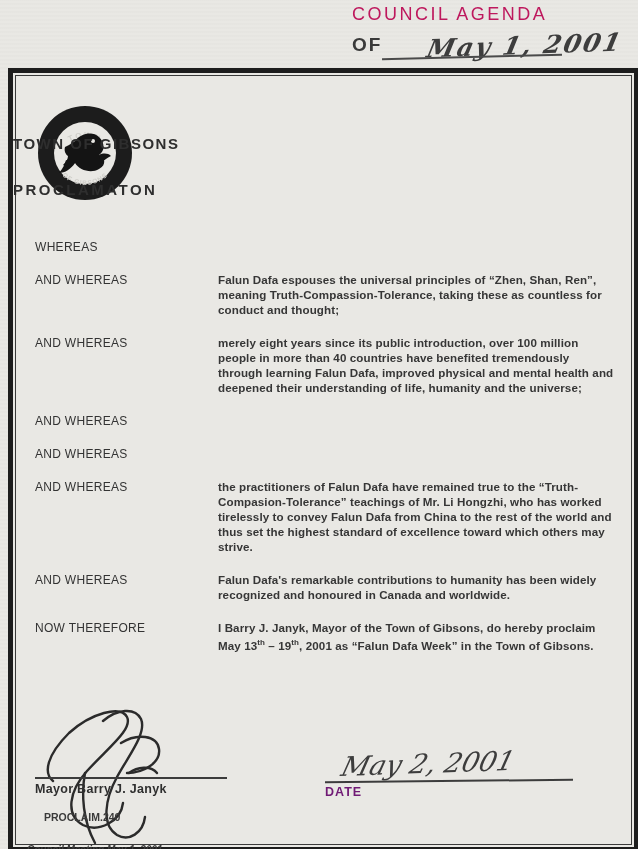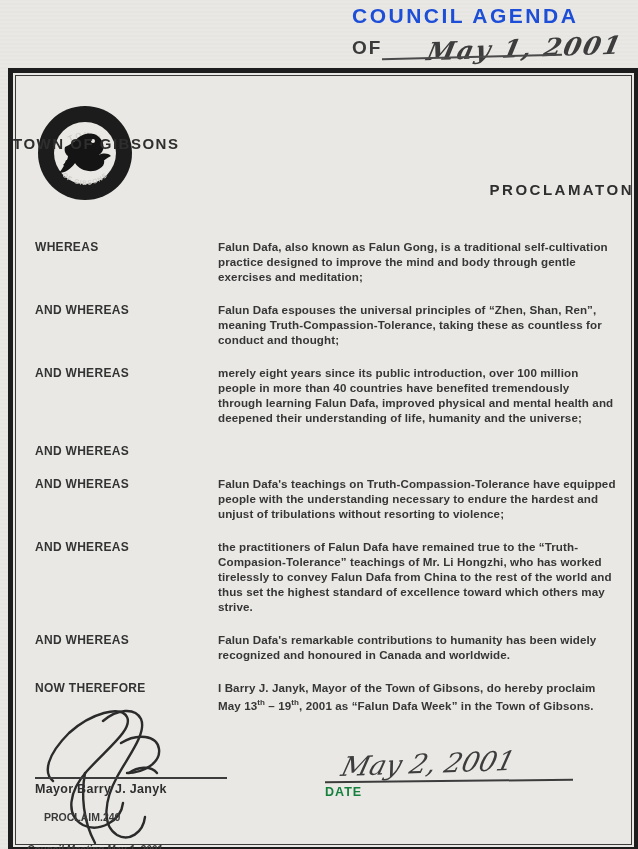--- a/index.html
+++ b/index.html
@@ -13,21 +13,21 @@
   }
   
   body::before{
     content:"";position:absolute;inset:0;pointer-events:none;
     background:
       repeating-linear-gradient(0deg, rgba(0,0,0,0.012) 0 2px, rgba(255,255,255,0.012) 2px 4px);
   }
 
   
   .agenda-header{position:absolute;left:352px;top:4px;width:280px;}
-  .agenda-line1{font-size:21px;font-weight:bold;letter-spacing:2.5px;color:#1d4ed8;}
+  .agenda-line1{font-size:18px;font-weight:normal;letter-spacing:2.5px;color:#be185d;}
   .agenda-line2{margin-top:9px;font-size:19px;font-weight:bold;letter-spacing:2px;color:#3a3a3a;display:flex;align-items:flex-end;gap:36px;}
   .handwrite{
     font-family:"DejaVu Serif", serif;font-style:italic;
     color:#3d3d3d;
   }
   .hw-top{font-size:25px;transform:skewX(-14deg) rotate(-2deg);margin-left:10px;line-height:20px;}
   .hw-underline-top{position:absolute;left:30px;top:52px;width:180px;height:2px;background:#4a4a4a;transform:rotate(-1.5deg);}
 
   
   .doc-frame{
@@ -35,36 +35,36 @@
     border:5px solid #1d1d1d;
     box-shadow:inset 0 0 0 2px #e9e8e4, inset 0 0 0 3px #3a3a3a;
     background:#e9e8e4;
   }
   .doc-inner{position:absolute;inset:0;}
 
   
   .seal{position:absolute;left:22px;top:28px;width:100px;height:104px;}
 
   .doc-title{position:absolute;left:0;top:62px;width:100%;font-size:15px;font-weight:bold;letter-spacing:1.5px;color:#2e2e2e;}
-  .doc-subtitle{position:absolute;left:0;top:108px;width:100%;text-align:right;font-size:15px;font-weight:bold;letter-spacing:2.5px;color:#2e2e2e;}
+  .doc-subtitle{position:absolute;left:0;top:108px;width:100%;text-align:left;font-size:15px;font-weight:bold;letter-spacing:2.5px;color:#2e2e2e;}
 
   
   .clauses{position:absolute;left:22px;top:166px;right:18px;}
   .clause{display:flex;margin-bottom:18px;}
-  .clause-label{flex:0 0 183px;font-size:12px;font-weight:bold;color:#333;padding-top:1px;letter-spacing:.3px;}
+  .clause-label{flex:0 0 183px;font-size:12px;font-weight:normal;color:#333;padding-top:1px;letter-spacing:.3px;}
   .clause-text{flex:1;font-size:11.6px;font-weight:bold;color:#363636;line-height:15px;letter-spacing:.1px;max-width:404px;}
   sup{font-size:8px;}
 
   
   .sig-svg{position:absolute;left:12px;top:630px;width:210px;height:150px;}
   .sig-line{position:absolute;left:22px;top:704px;width:192px;height:2px;background:#3c3c3c;}
   .sig-name{position:absolute;left:22px;top:709px;font-size:12.5px;font-weight:bold;color:#2f2f2f;letter-spacing:.3px;}
   .hw-bottom{position:absolute;left:330px;top:675px;font-size:27px;transform:skewX(-16deg) rotate(-2deg);}
   .date-line{position:absolute;left:312px;top:707px;width:248px;height:2px;background:#3c3c3c;transform:rotate(-.6deg);}
-  .date-label{position:absolute;left:312px;top:712px;font-size:12.5px;font-weight:bold;color:#15803d;letter-spacing:1px;}
+  .date-label{position:absolute;left:312px;top:712px;font-size:12.5px;font-weight:bold;color:#701a75;letter-spacing:1px;}
 
   
   .footer-ref{position:absolute;left:14px;top:738px;font-size:10.5px;font-weight:bold;color:#3a3a3a;margin-left:17px;}
   .footer-meeting{position:absolute;left:14px;top:771px;font-size:10px;font-weight:bold;color:#3a3a3a;font-style:italic;}
 </style>
 </head>
 <body>
 
 <div class="agenda-header">
   <div class="agenda-line1">COUNCIL AGENDA</div>
@@ -100,40 +100,38 @@
       <circle cx="58" cy="38" r="2" fill="#e9e8e4"></circle>
     </svg>
 
     <div class="doc-title">TOWN OF GIBSONS</div>
     <div class="doc-subtitle">PROCLAMATON</div>
 
     <div class="clauses">
 
       <div class="clause">
         <div class="clause-label">WHEREAS</div>
-        <div class="clause-text">Falun Dafa, also known as Falun Gong, is a traditional self-cultivation practice designed to improve the mind and body through gentle exercises and meditation;</div>
       </div>
 
       <div class="clause">
         <div class="clause-label">AND WHEREAS</div>
         <div class="clause-text">Falun Dafa espouses the universal principles of “Zhen, Shan, Ren”, meaning Truth-Compassion-Tolerance, taking these as countless for conduct and thought;</div>
       </div>
 
       <div class="clause">
         <div class="clause-label">AND WHEREAS</div>
         <div class="clause-text">merely eight years since its public introduction, over 100 million people in more than 40 countries have benefited tremendously through learning Falun Dafa, improved physical and mental health and deepened their understanding of life, humanity and the universe;</div>
       </div>
 
       <div class="clause">
         <div class="clause-label">AND WHEREAS</div>
       </div>
 
       <div class="clause">
         <div class="clause-label">AND WHEREAS</div>
-        <div class="clause-text">Falun Dafa's teachings on Truth-Compassion-Tolerance have equipped people with the understanding necessary to endure the hardest and unjust of tribulations without resorting to violence;</div>
       </div>
 
       <div class="clause">
         <div class="clause-label">AND WHEREAS</div>
         <div class="clause-text">the practitioners of Falun Dafa have remained true to the “Truth-Compasion-Tolerance” teachings of Mr. Li Hongzhi, who has worked tirelessly to convey Falun Dafa from China to the rest of the world and thus set the highest standard of excellence toward which others may strive.</div>
       </div>
 
       <div class="clause">
         <div class="clause-label">AND WHEREAS</div>
         <div class="clause-text">Falun Dafa's remarkable contributions to humanity has been widely recognized and honoured in Canada and worldwide.</div>

